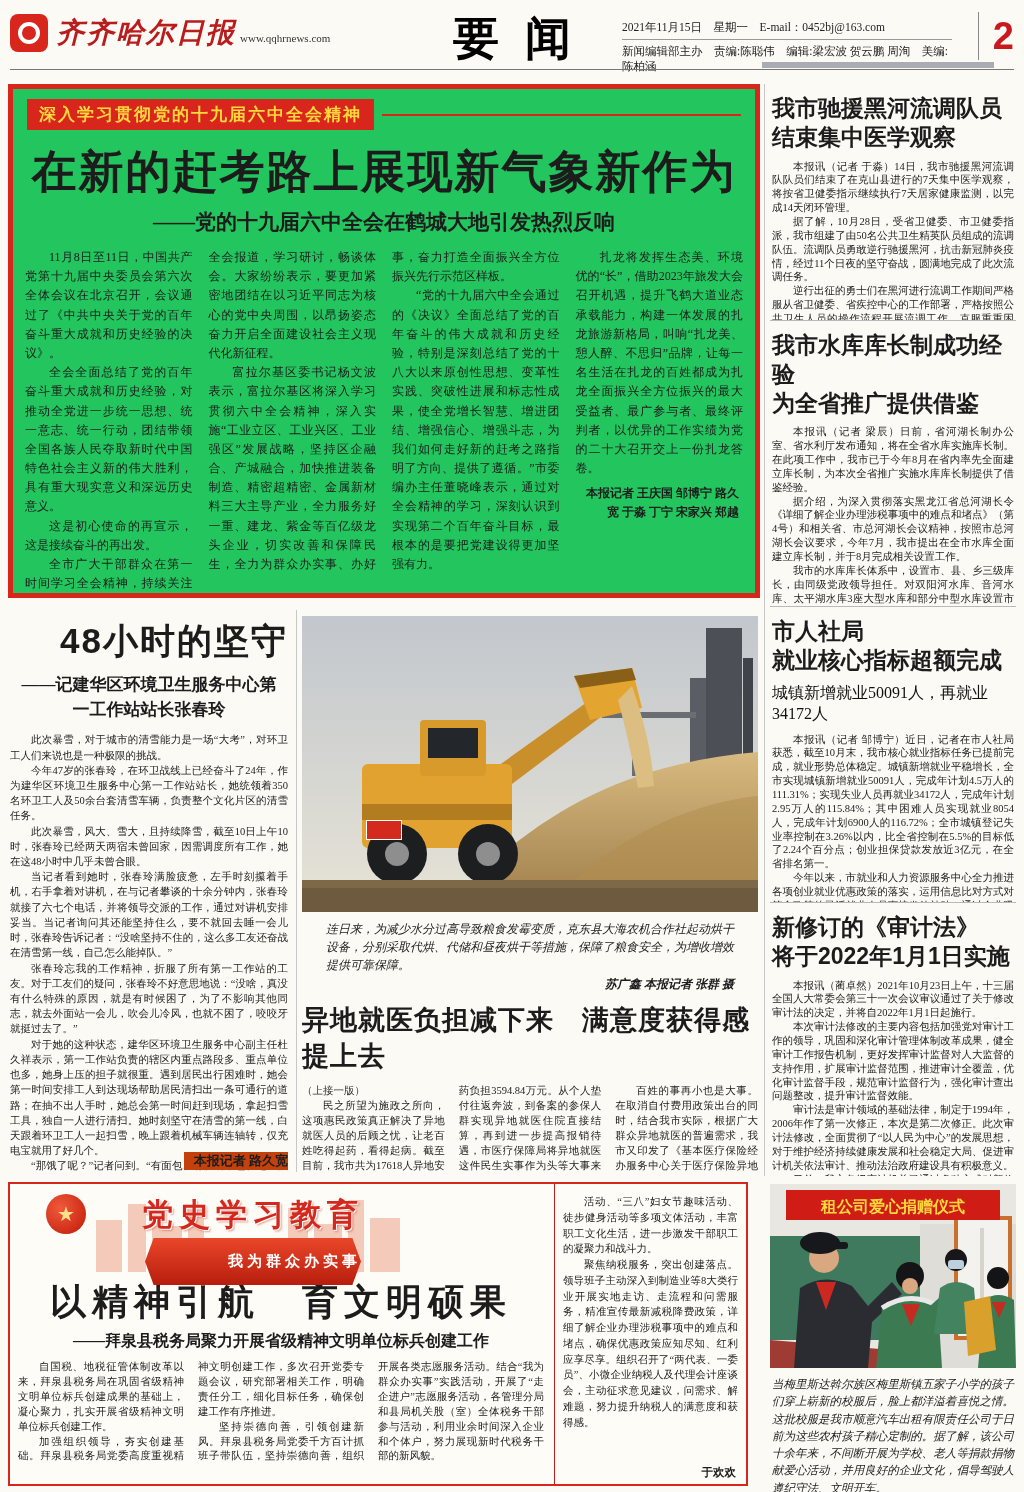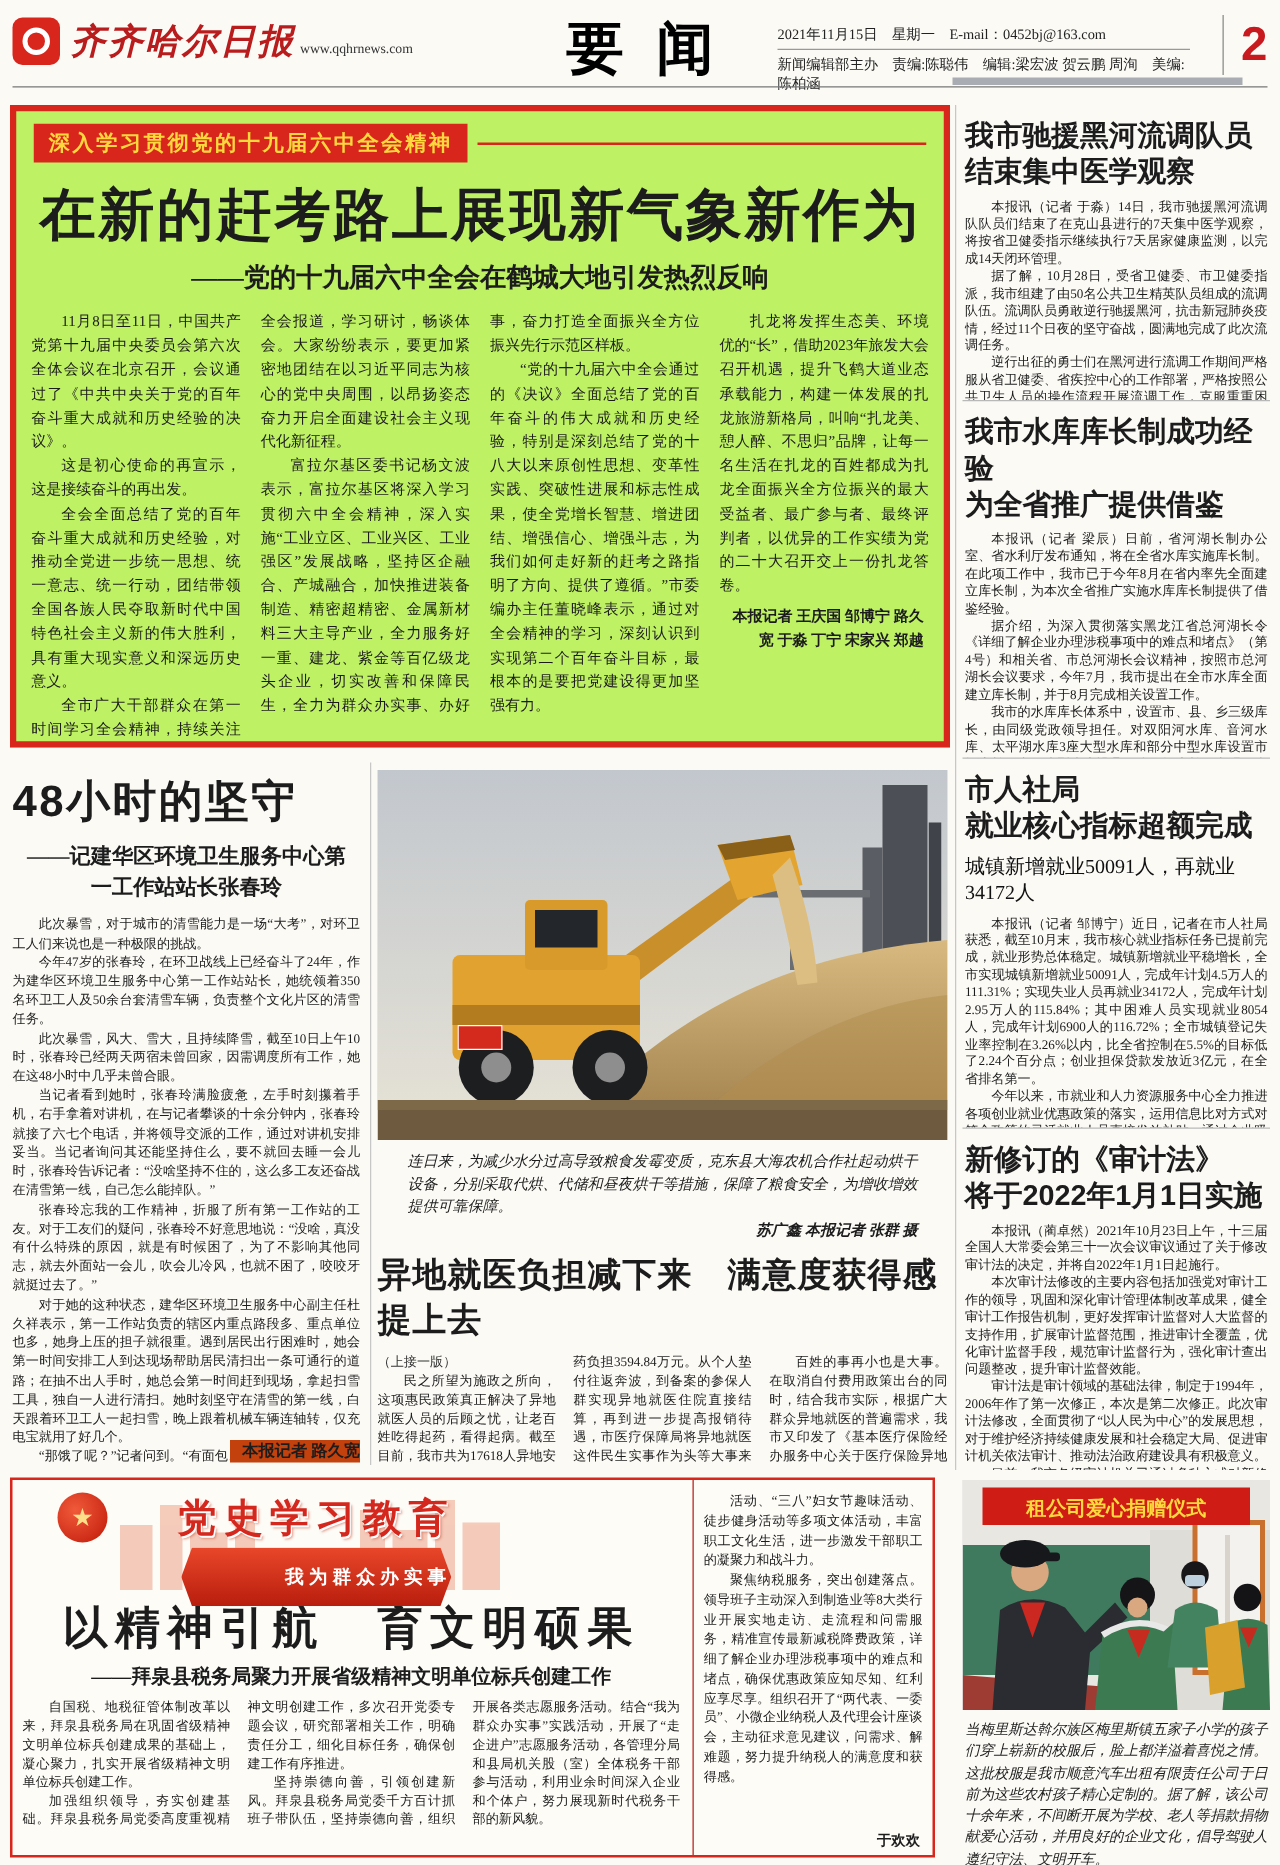--- a/index.html
+++ b/index.html
@@ -27,21 +27,21 @@
   .head-info .line2{border-top:1px solid #999;margin-top:4px;padding-top:4px;}
   .page-no{position:absolute;right:0;top:6px;height:48px;display:flex;align-items:center;
            border-left:1px solid #888;padding-left:14px;
            font-family:"Liberation Sans","DejaVu Sans",sans-serif;
            font-weight:900;font-size:38px;color:#c8191f;}
   .rule-thick{position:absolute;left:762px;width:232px;top:62px;height:6px;background:#a9adb3;}
   .rule-thin{position:absolute;left:10px;right:10px;top:69px;border-top:1px solid #777;}
 
   
   .lead-box{position:absolute;left:8px;top:84px;width:752px;height:514px;
-            border:5px solid var(--accent-red);background:#bef264;overflow:hidden;padding:8px 12px;}
+            border:5px solid var(--accent-red);background:#22c55e;overflow:hidden;padding:8px 12px;}
   .lead-kicker{display:flex;align-items:center;margin:2px 2px 4px;}
   .lead-kicker .label{background:var(--accent-red);color:var(--banner-yellow);
                       font-family:"Liberation Sans","DejaVu Sans",sans-serif;font-weight:700;
                       font-size:17px;padding:4px 12px;letter-spacing:2px;white-space:nowrap;}
   .lead-kicker .tail{flex:1;height:2px;background:var(--accent-red);margin-left:8px;}
   .lead-headline{text-align:center;font-family:"Liberation Sans","DejaVu Sans",sans-serif;
                  font-weight:900;font-size:45px;letter-spacing:2px;margin:12px 0 6px;}
   .lead-subhead{text-align:center;font-size:21px;font-weight:700;margin-bottom:12px;}
   .lead-body{height:362px;column-count:4;column-gap:16px;column-fill:auto;
              font-size:12px;line-height:1.6;text-align:justify;overflow:hidden;}
@@ -53,21 +53,21 @@
   .sidebar{position:absolute;left:770px;top:84px;width:246px;height:1092px;display:flex;flex-direction:column;}
   .sb-article{overflow:hidden;padding:10px 2px 8px;}
   .sb-article + .sb-article{border-top:1px solid #b9b9b9;}
   .sb-headline{font-family:"Liberation Sans","DejaVu Sans",sans-serif;font-weight:900;
                font-size:23px;line-height:1.25;white-space:pre-line;margin-bottom:8px;}
   .sb-subhead{font-size:16px;margin:2px 0 8px;color:#111;}
   .sb-article p{font-size:10.5px;line-height:1.32;text-indent:2em;text-align:justify;}
 
   
   .feature{position:absolute;left:8px;top:608px;width:284px;height:564px;overflow:hidden;padding:4px 4px 0 2px;}
-  .ft-headline{text-align:left;font-family:"Liberation Sans","DejaVu Sans",sans-serif;
+  .ft-headline{text-align:right;font-family:"Liberation Sans","DejaVu Sans",sans-serif;
                font-weight:900;font-size:35px;letter-spacing:2px;margin:6px 0 8px;}
   .ft-subhead{font-size:17px;font-weight:700;line-height:1.45;margin:0 4px 10px;text-align:center;}
   .ft-body p{font-size:10.5px;line-height:1.45;text-indent:2em;text-align:justify;}
   .ft-byline{position:absolute;right:4px;bottom:2px;font-weight:bold;font-size:13px;
              background:#c2410c;padding-left:10px;}
 
   
   .photo-col{position:absolute;left:302px;top:616px;width:456px;}
   .photo-frame{position:relative;width:456px;height:296px;overflow:hidden;background:#cfd3d8;}
   .photo-frame svg{display:block;width:100%;height:100%;}
@@ -146,22 +146,22 @@
   <div class="lead-box">
     <div class="lead-kicker">
       <span class="label">深入学习贯彻党的十九届六中全会精神</span>
       <span class="tail"></span>
     </div>
     <div class="lead-headline">在新的赶考路上展现新气象新作为</div>
     <div class="lead-subhead">——党的十九届六中全会在鹤城大地引发热烈反响</div>
     <div class="lead-body">
       <div>
           <p>11月8日至11日，中国共产党第十九届中央委员会第六次全体会议在北京召开，会议通过了《中共中央关于党的百年奋斗重大成就和历史经验的决议》。</p>
+          <p>全会全面总结了党的百年奋斗重大成就和历史经验，对推动全党进一步统一思想、统一意志、统一行动，团结带领全国各族人民夺取新时代中国特色社会主义新的伟大胜利，具有重大现实意义和深远历史意义。</p>
           <p>这是初心使命的再宣示，这是接续奋斗的再出发。</p>
-          <p>全会全面总结了党的百年奋斗重大成就和历史经验，对推动全党进一步统一思想、统一意志、统一行动，团结带领全国各族人民夺取新时代中国特色社会主义新的伟大胜利，具有重大现实意义和深远历史意义。</p>
           <p>全市广大干部群众在第一时间学习全会精神，持续关注全会报道，学习研讨，畅谈体会。大家纷纷表示，要更加紧密地团结在以习近平同志为核心的党中央周围，以昂扬姿态奋力开启全面建设社会主义现代化新征程。</p>
           <p>富拉尔基区委书记杨文波表示，富拉尔基区将深入学习贯彻六中全会精神，深入实施“工业立区、工业兴区、工业强区”发展战略，坚持区企融合、产城融合，加快推进装备制造、精密超精密、金属新材料三大主导产业，全力服务好一重、建龙、紫金等百亿级龙头企业，切实改善和保障民生，全力为群众办实事、办好事，奋力打造全面振兴全方位振兴先行示范区样板。</p>
           <p>“党的十九届六中全会通过的《决议》全面总结了党的百年奋斗的伟大成就和历史经验，特别是深刻总结了党的十八大以来原创性思想、变革性实践、突破性进展和标志性成果，使全党增长智慧、增进团结、增强信心、增强斗志，为我们如何走好新的赶考之路指明了方向、提供了遵循。”市委编办主任董晓峰表示，通过对全会精神的学习，深刻认识到实现第二个百年奋斗目标，最根本的是要把党建设得更加坚强有力。</p>
           <p>扎龙将发挥生态美、环境优的“长”，借助2023年旅发大会召开机遇，提升飞鹤大道业态承载能力，构建一体发展的扎龙旅游新格局，叫响“扎龙美、憩人醉、不思归”品牌，让每一名生活在扎龙的百姓都成为扎龙全面振兴全方位振兴的最大受益者、最广参与者、最终评判者，以优异的工作实绩为党的二十大召开交上一份扎龙答卷。</p>
         </div>
       <p class="byline">本报记者 王庆国 邹博宁 路久宽 于淼 丁宁 宋家兴 郑越</p>
     </div>
   </div>
 
   <div class="vdiv" style="left:764px;top:84px;height:1092px;"></div>

